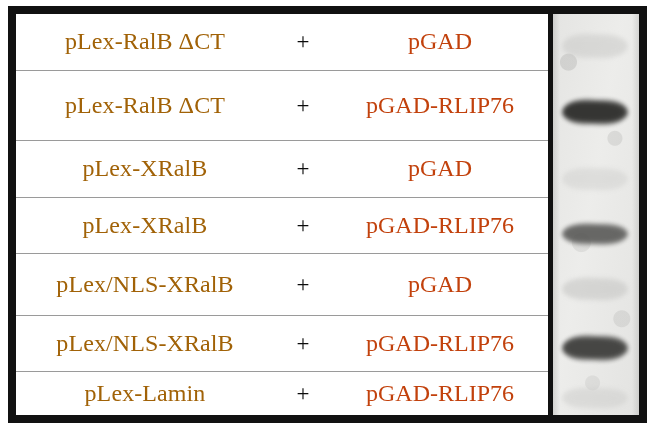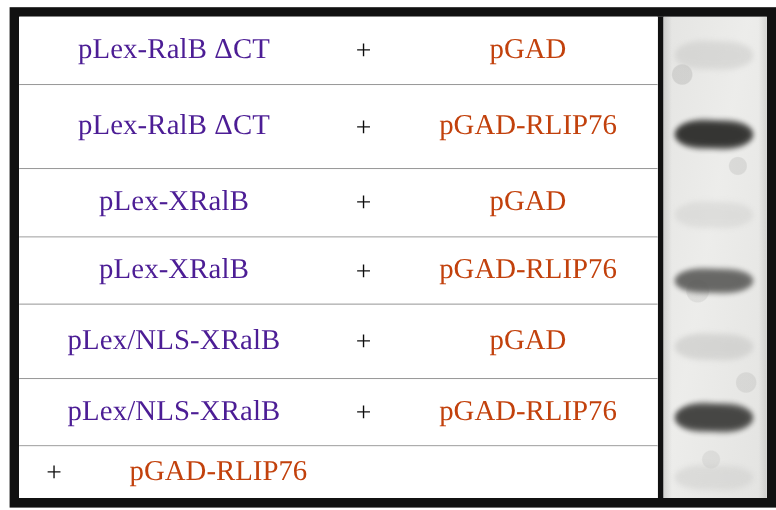--- a/index.html
+++ b/index.html
@@ -58,21 +58,21 @@
   }
   .table-row:last-child {
     border-bottom: none;
   }
 
   .cell-bait {
     width: 258px;
     text-align: center;
     font-size: 24px;
     line-height: 1.05;
-    color: #4c1d95;
+    color: #a16207;
     letter-spacing: 0.1px;
     white-space: nowrap;
     padding: 0 1px;
     box-sizing: border-box;
   }
   .cell-plus {
     width: 58px;
     text-align: center;
     font-size: 23px;
     color: #0b0b0b;
@@ -181,20 +181,21 @@
         <div class="cell-prey">pGAD</div>
       </div>
 
       <div class="table-row" style="height:56px;">
         <div class="cell-bait">pLex/NLS-XRalB</div>
         <div class="cell-plus">+</div>
         <div class="cell-prey">pGAD-RLIP76</div>
       </div>
 
       <div class="table-row" style="height:43px;">
+        <div class="cell-bait">pLex-Lamin</div>
         <div class="cell-plus">+</div>
         <div class="cell-prey">pGAD-RLIP76</div>
       </div>
 
     </div>
 
     <div id="blot-separator"></div>
 
     <div id="blot-strip">
       <div class="blot-band" style="top: 18px; height: 28px; opacity: 0.55;">

